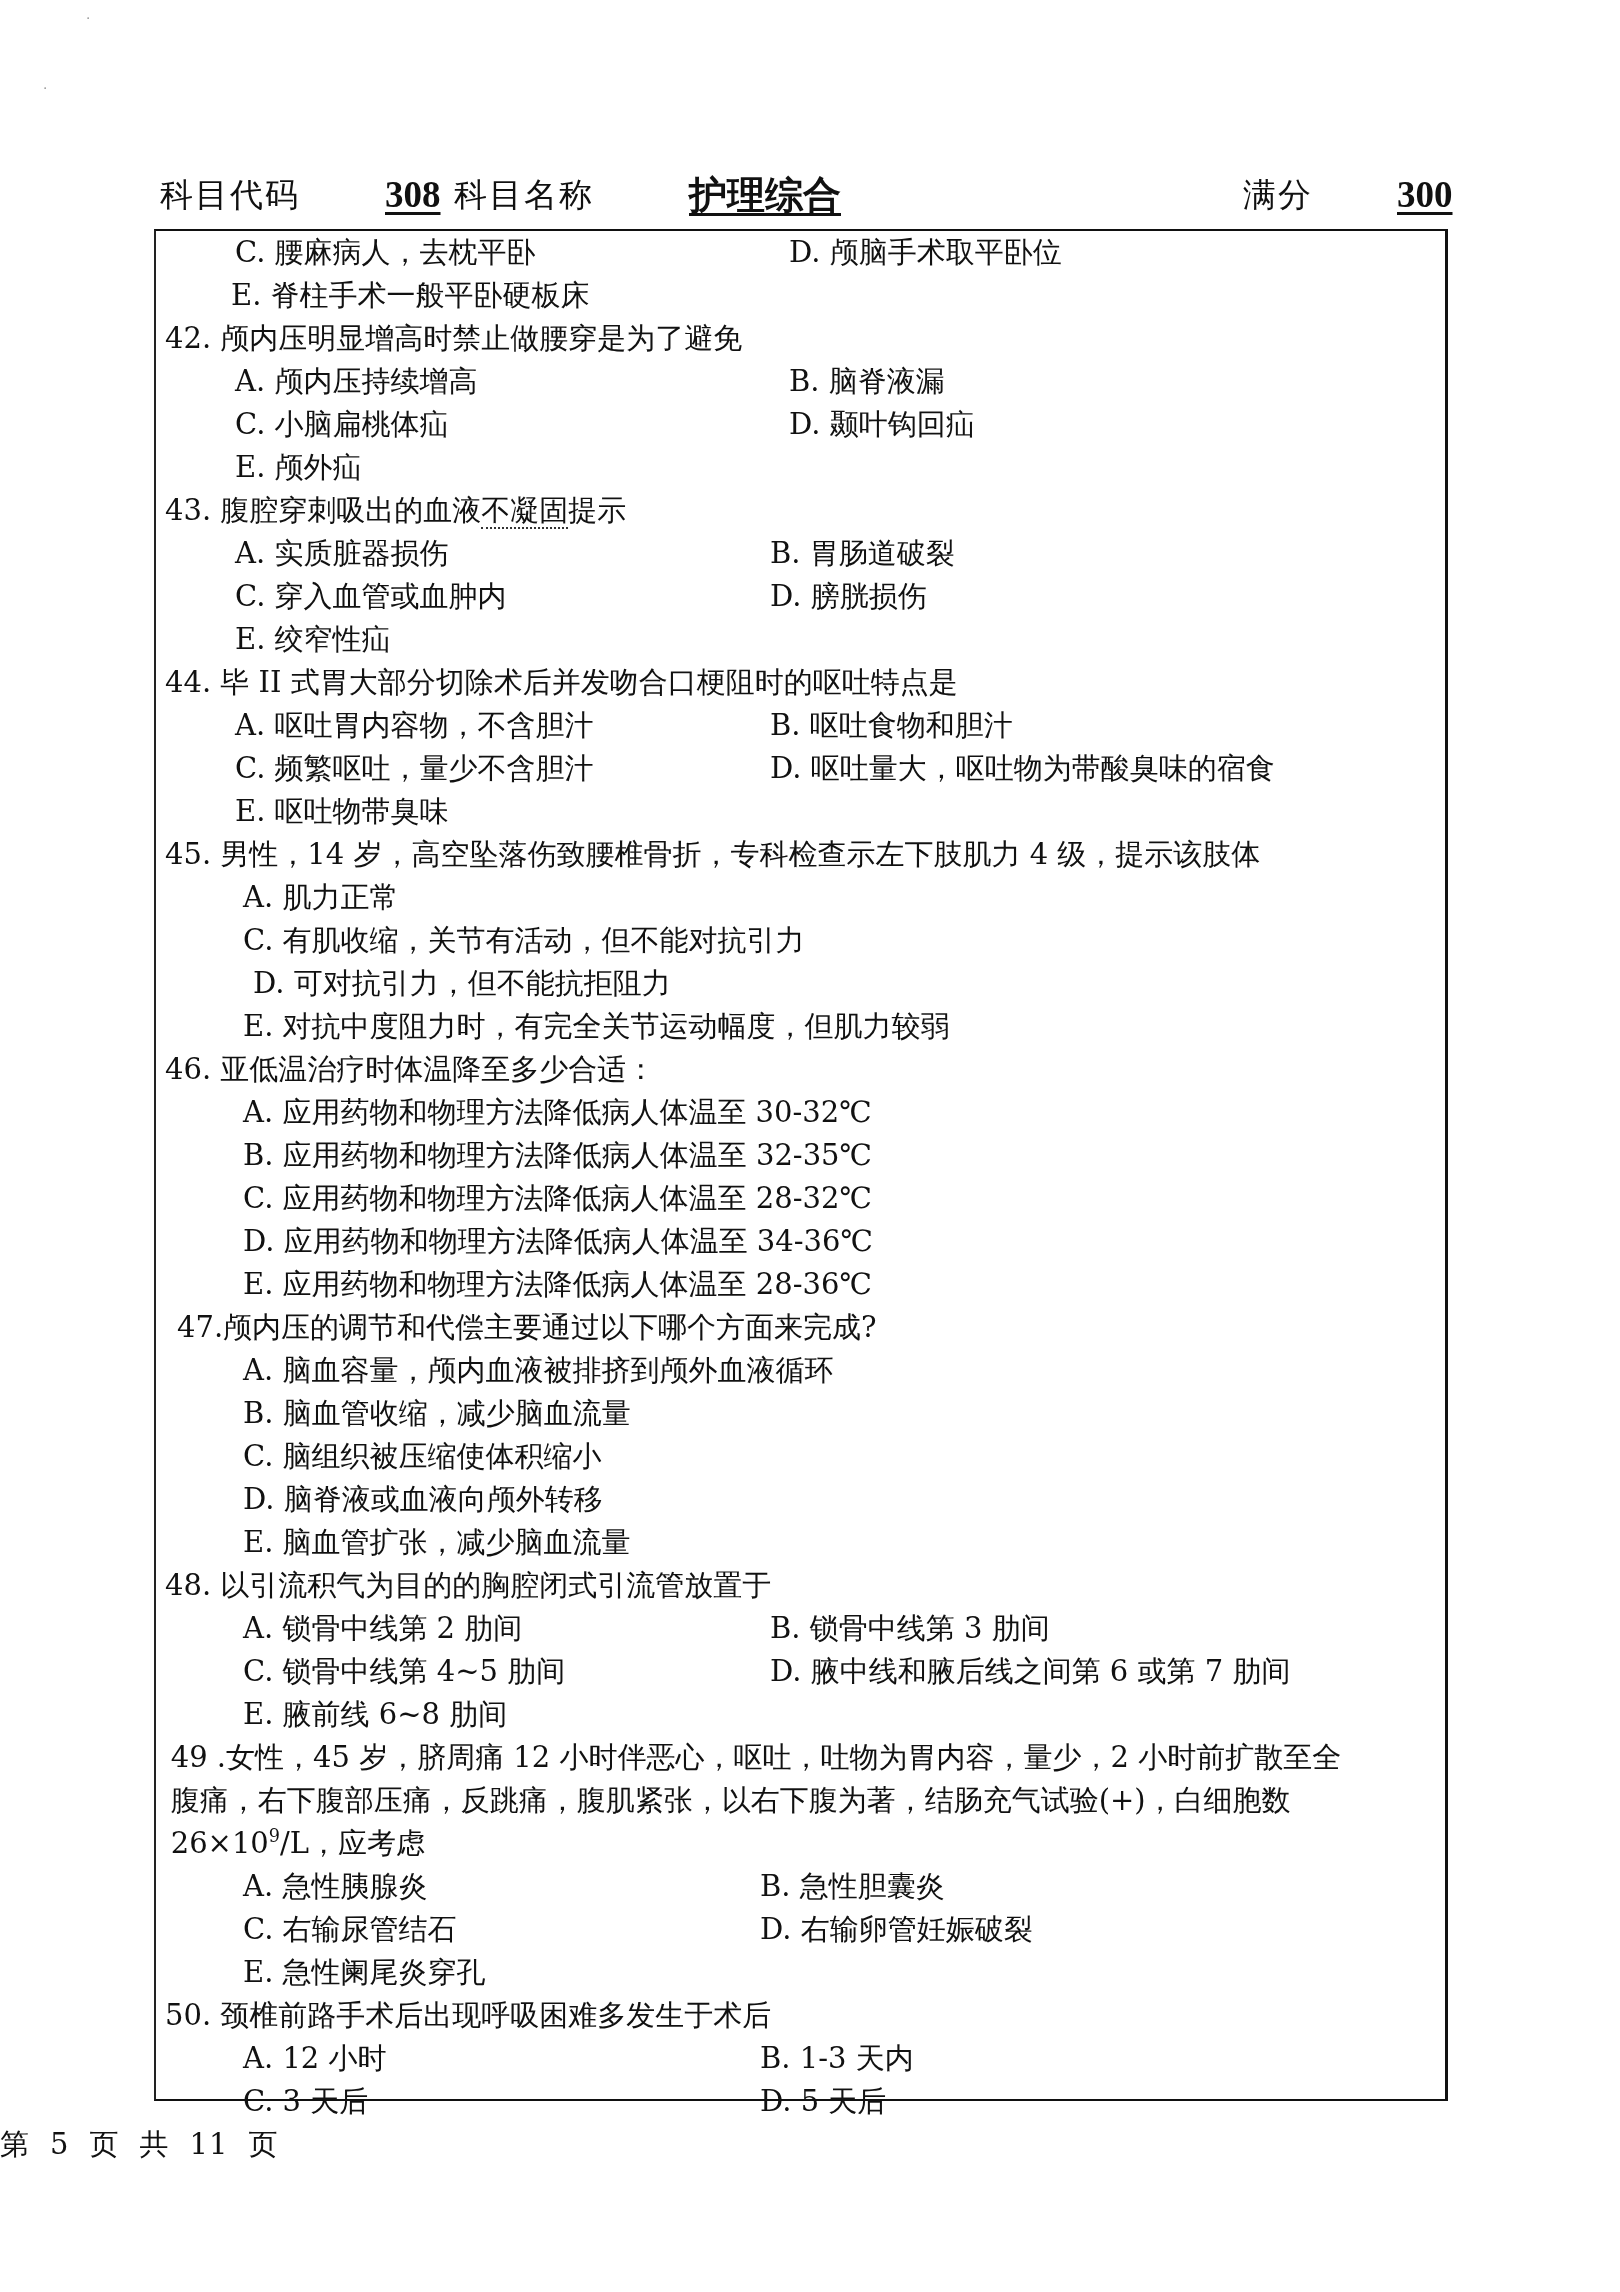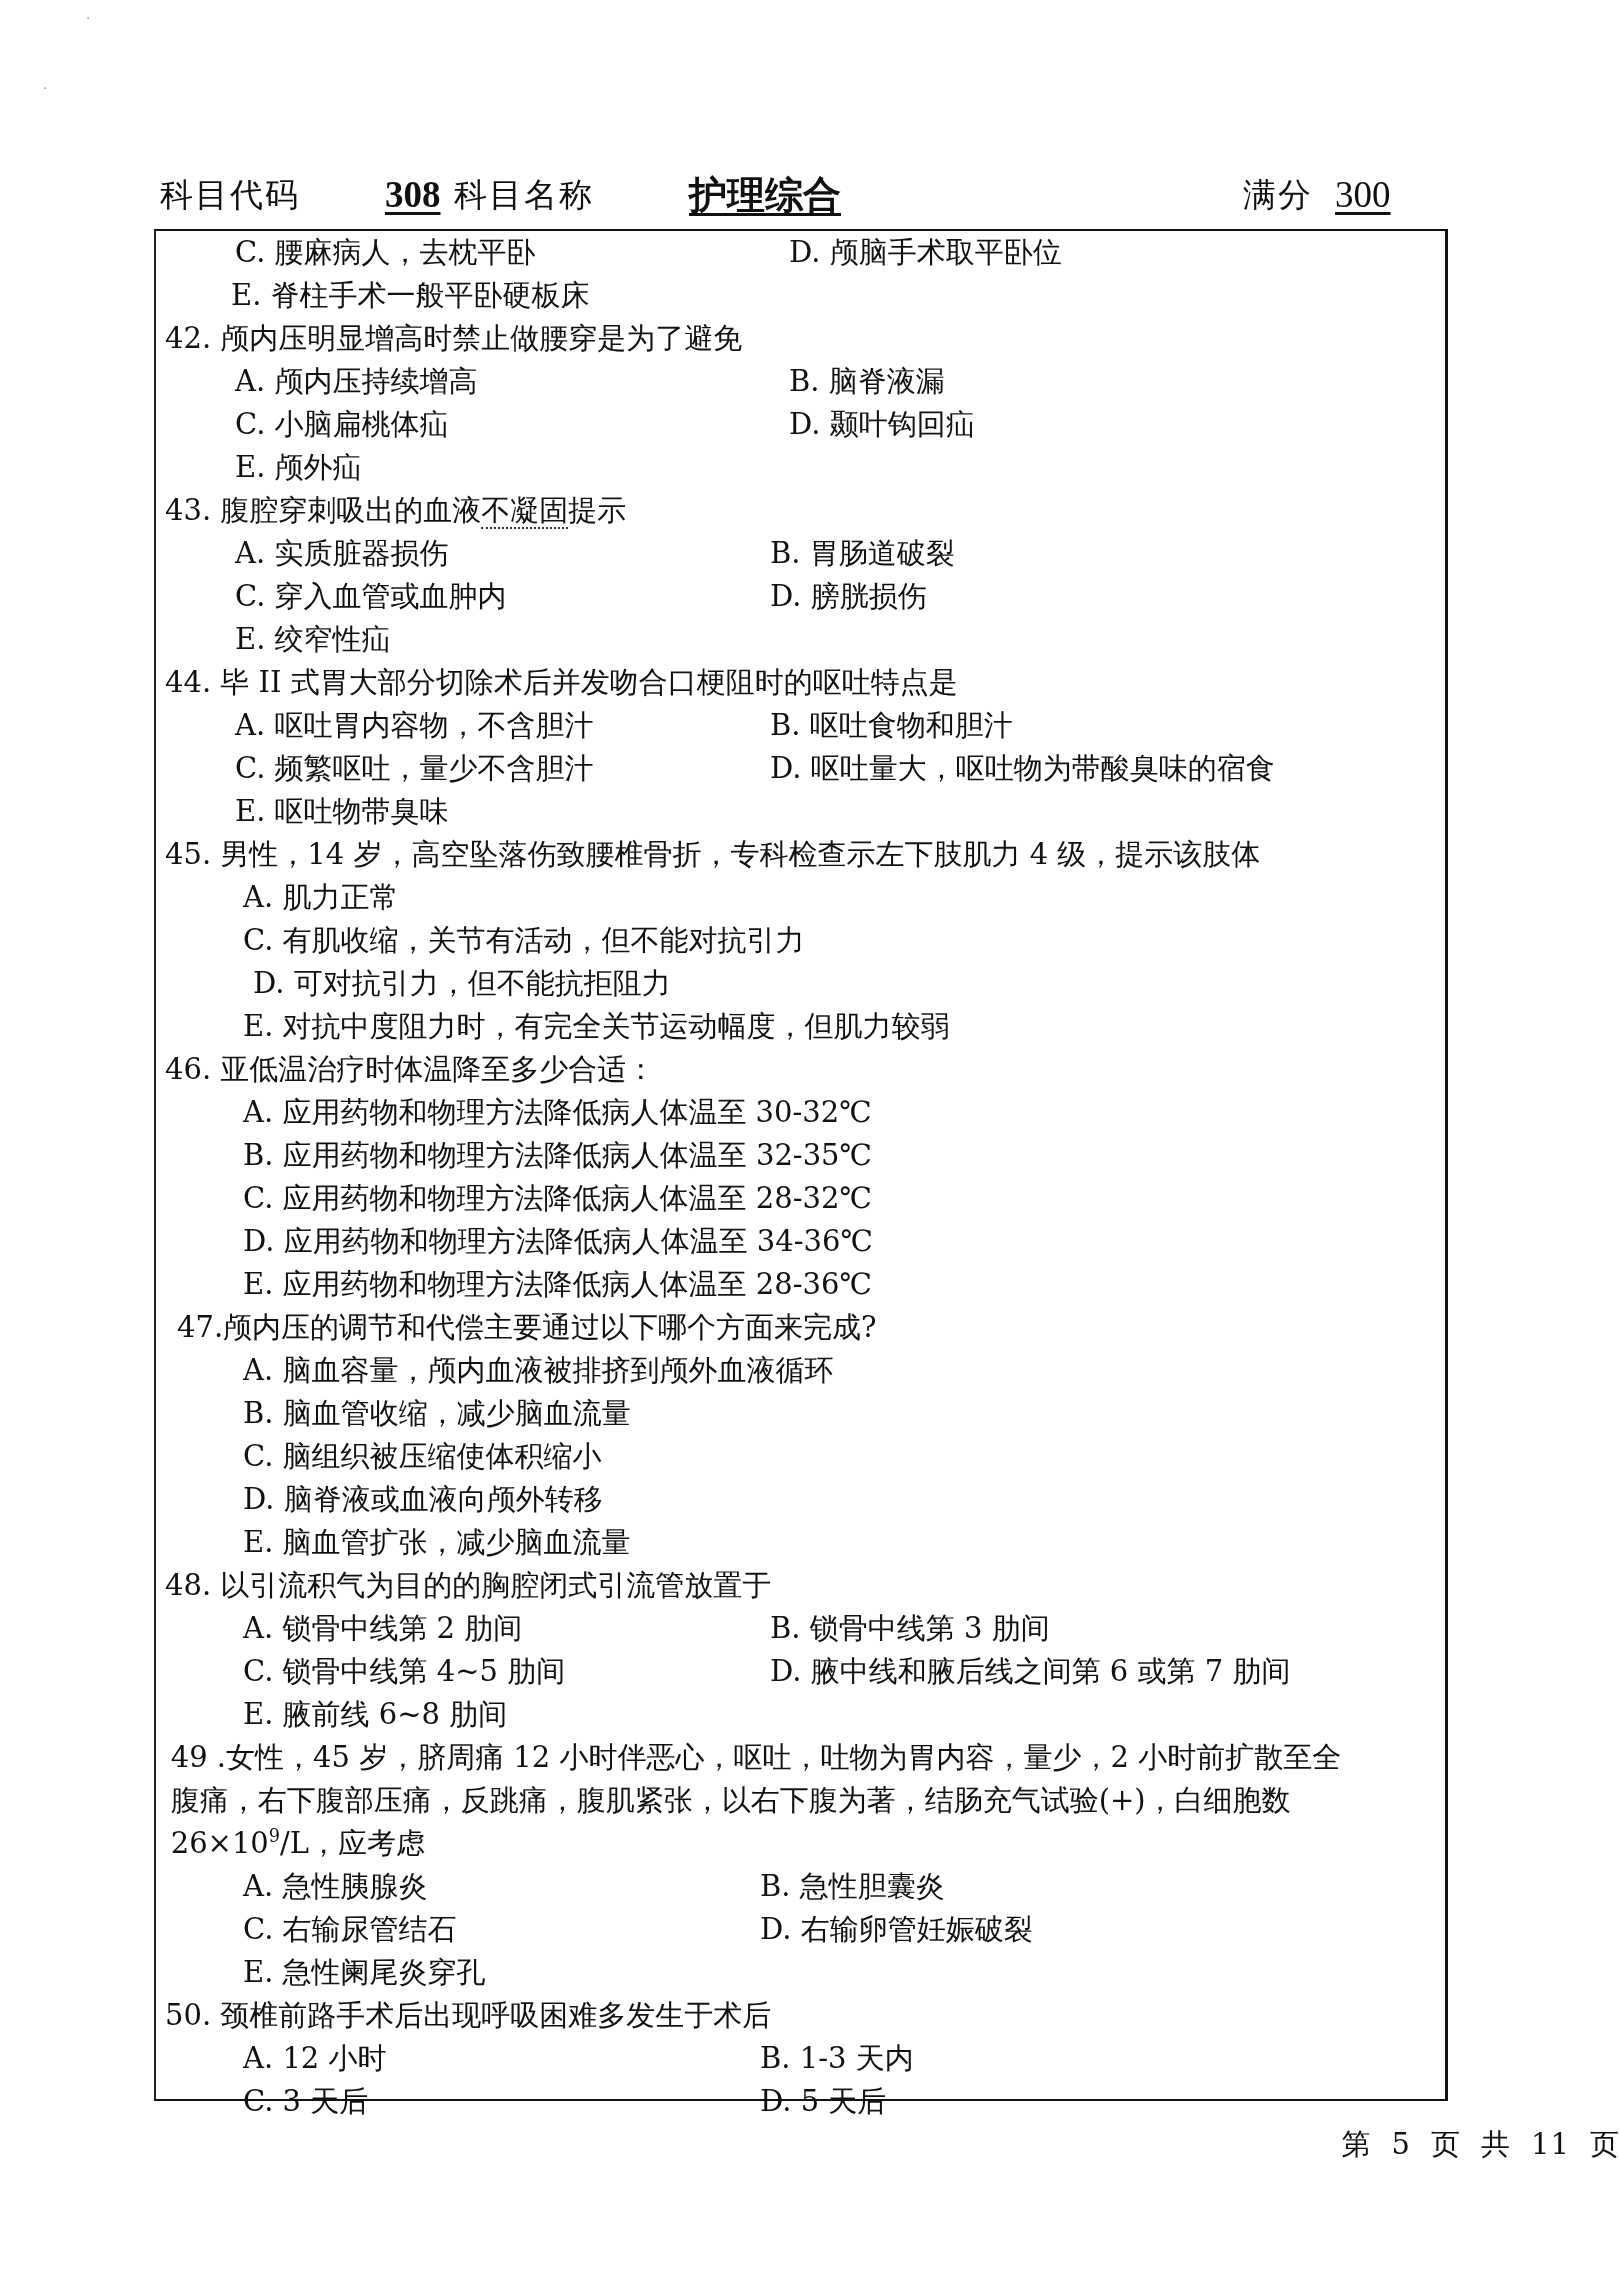--- a/index.html
+++ b/index.html
@@ -10,42 +10,42 @@
   .header {
     position:absolute; left:160px; top:165px; width:1225px; height:59px;
     font-size:33px; line-height:59px;
   }
   .header span { position:absolute; top:0; white-space:nowrap; }
   .h-code-label { left:0; letter-spacing:2px;text-align:center; }
   .h-code { left:225px; font-weight:bold; text-decoration:underline; text-decoration-thickness:2.9px; text-underline-offset:4.9px; font-family:"Liberation Serif",serif; font-size:37px;}
   .h-name-label { left:294px; letter-spacing:2px; }
   .h-name { left:529px; text-decoration:underline; text-decoration-thickness:2.9px; text-underline-offset:4.9px; font-weight:bold; font-size:38px;}
   .h-score-label { left:1083px; letter-spacing:2px; }
-  .h-score { left:1175px; font-weight:normal; text-decoration:underline; text-decoration-thickness:2.9px; text-underline-offset:4.9px; font-family:"Liberation Serif",serif; font-size:37px;}
+  .h-score { left:1237px; font-weight:bold; text-decoration:underline; text-decoration-thickness:2.9px; text-underline-offset:4.9px; font-family:"Liberation Serif",serif; font-size:37px;}
 
   .box {
     position:absolute; left:154px; top:229px; width:1294px; height:1872px;
     border-left:2px solid #222; border-right:3.9px solid #111;
     border-top:2.9px solid #111; border-bottom:2.9px solid #111;
     box-sizing:border-box;
   }
   .content {
     position:absolute; left:157px; top:231px; width:1284px;
     font-size:29px; line-height:43px;
   }
   .line { position:relative; height:43px; white-space:nowrap; }
   .q { padding-left:8px; }
   .opt-a { position:absolute; left:78px; }
   .opt-b { position:absolute; }
   .full { padding-left:13.7px; white-space:nowrap; }
   .dotted { border-bottom:2.9px dotted #333;text-align:right; }
   sup { font-size:17.6px; line-height:0; }
 
   .footer {
-    position:absolute; left:0; width:1620px; top:2125px; text-align:right;
+    position:absolute; left:0; width:1620px; top:2125px; text-align:left;
     font-size:29px; letter-spacing:1px; word-spacing:9.8px;
   }
   .speck { position:absolute; color:#999; font-size:13.7px; }
 </style>
 </head>
 <body>
 
 <div class="header">
   <span class="h-code-label">科目代码</span>
   <span class="h-code">308</span>

